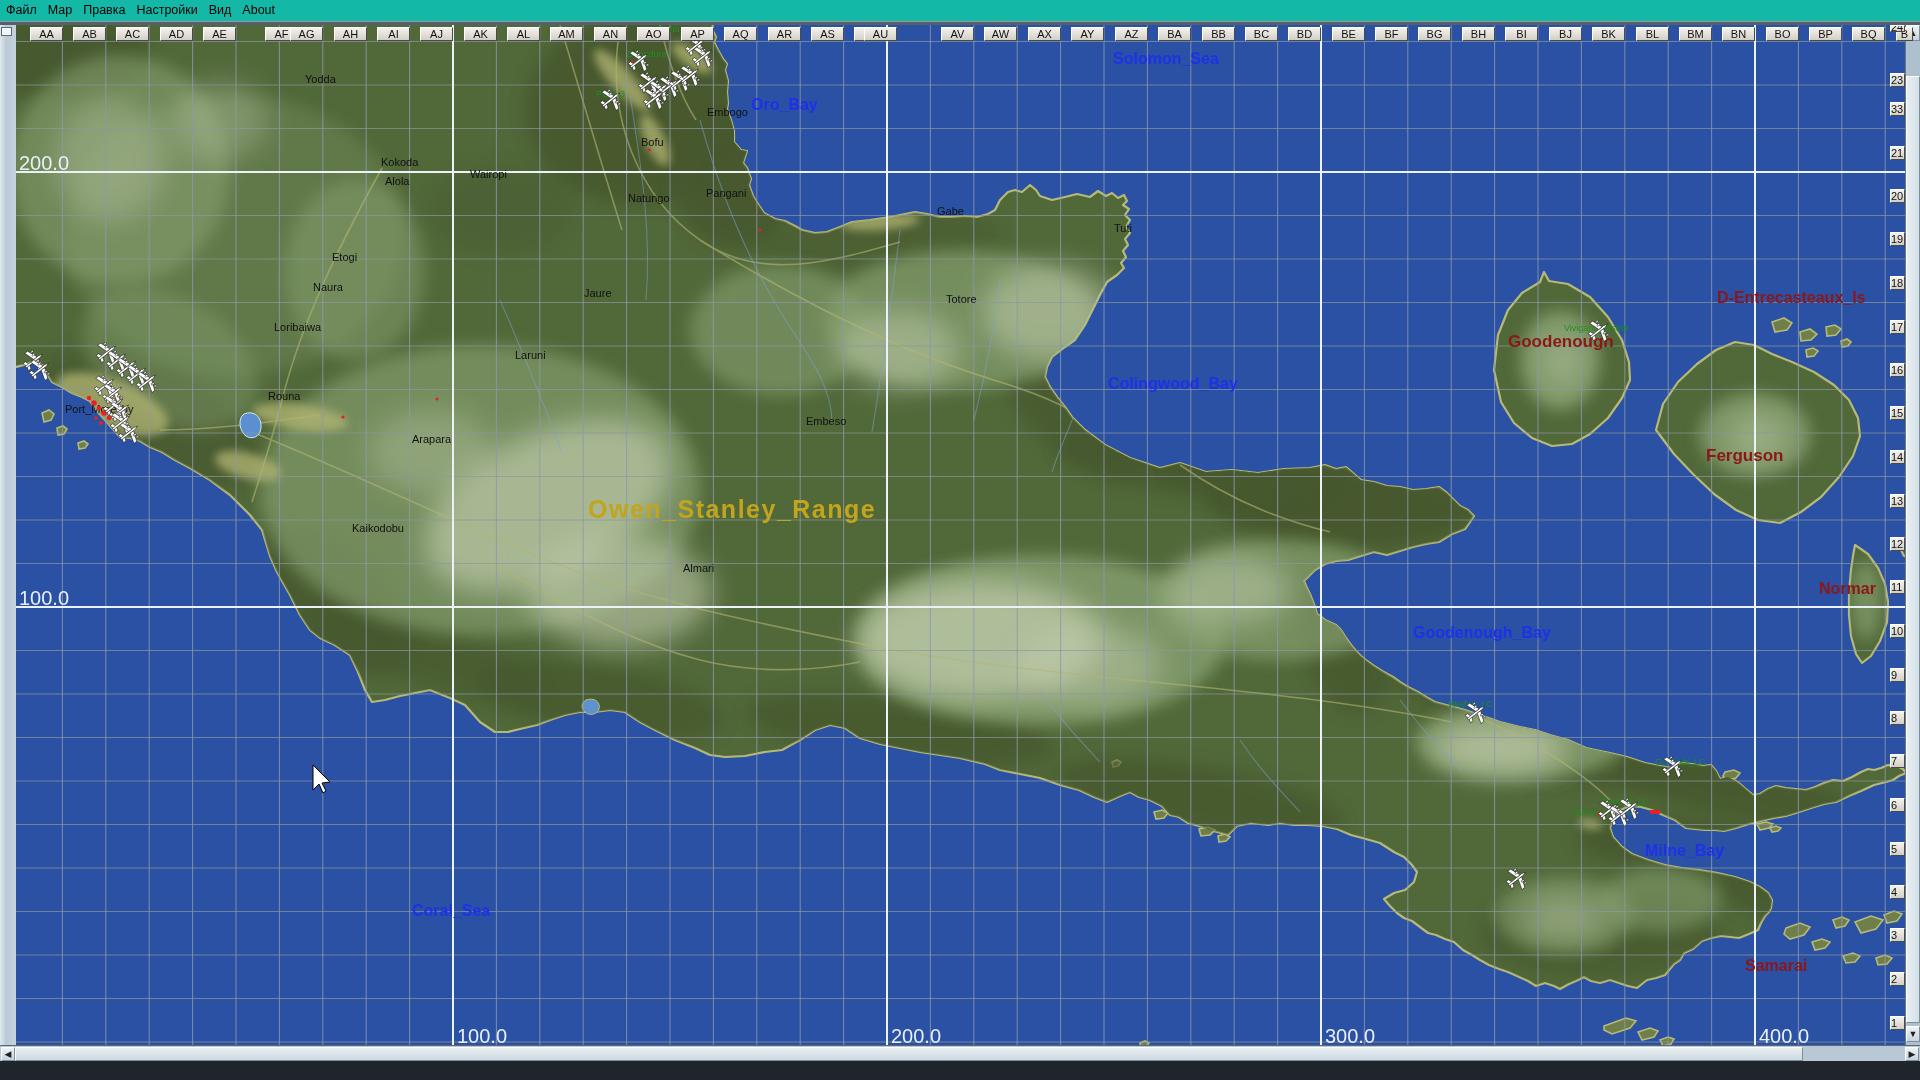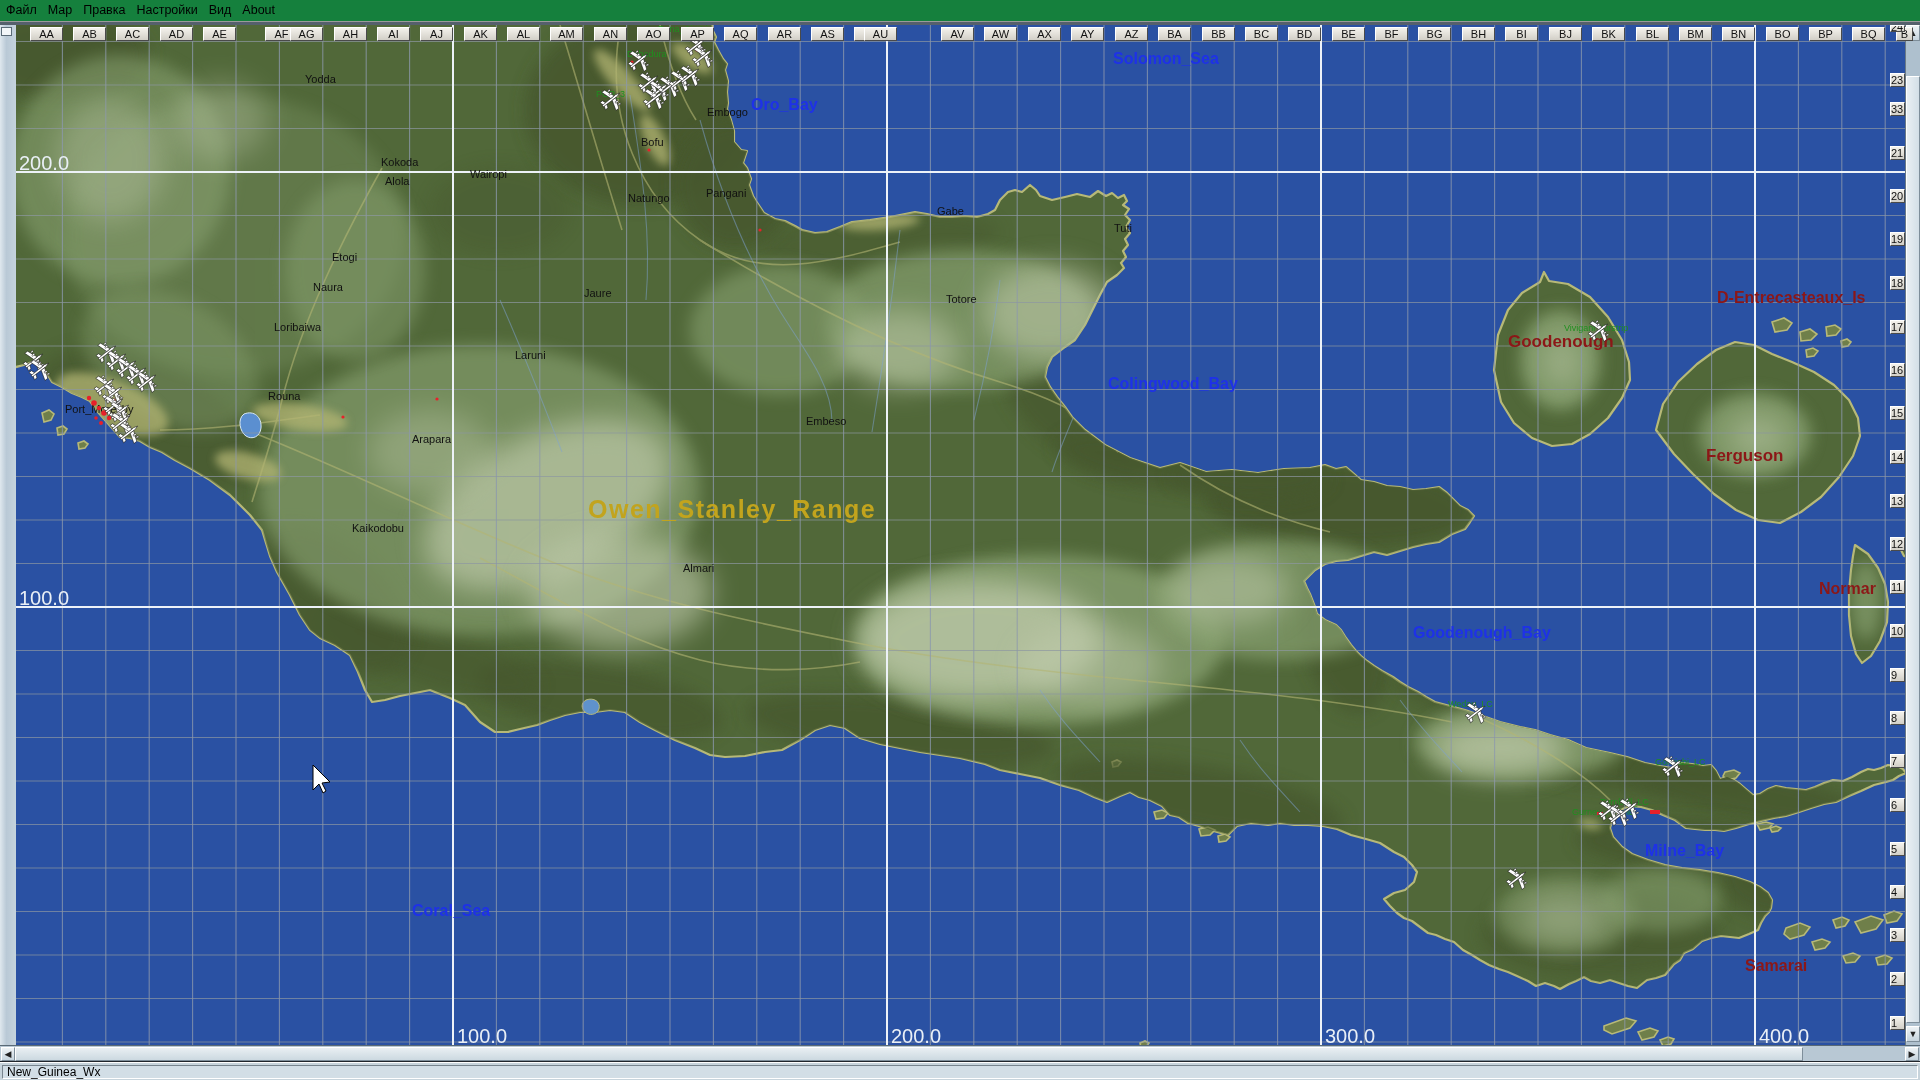--- a/index.html
+++ b/index.html
@@ -1,16 +1,16 @@
 <!DOCTYPE html>
 <html><head><meta charset="utf-8"><title>map</title><style>
 *{margin:0;padding:0;box-sizing:border-box}
 html,body{width:1920px;height:1080px;overflow:hidden;background:#20252b;font-family:"Liberation Sans",sans-serif}
 #root{position:relative;width:1920px;height:1080px}
-#menubar{position:absolute;left:0;top:0;width:1920px;height:22px;background:#15803d;color:#000;font-size:12.5px;line-height:20px;border-bottom:1px solid #9a9a9a}
+#menubar{position:absolute;left:0;top:0;width:1920px;height:22px;background:#14b8a6;color:#000;font-size:12.5px;line-height:20px;border-bottom:1px solid #9a9a9a}
 #menubar span{margin-left:11px}
 #menubar span:first-child{margin-left:6px}
 #frame{position:absolute;left:0;top:22px;width:1920px;height:1025px;background:#55606c}
 #leftstrip{position:absolute;left:0;top:25px;width:16px;height:1020px;background:linear-gradient(90deg,#dfe8ee,#b9c9d6 40%,#c5d3dd)}
 #lthumb{position:absolute;left:1px;top:2px;width:11px;height:9px;background:#f2f6f8;border:1px solid #5a6a76}
 #mapbg{position:absolute;left:16px;top:25px;width:1890px;height:1020px;background:#2a51a3}
 .ch{position:absolute;top:27px;width:33px;height:14px;background:linear-gradient(180deg,#f4f2ec,#d2cfc7);border:1px solid #6f6f6f;border-top-color:#fff;border-left-color:#fff;border-right-color:#4a4a4a;border-bottom-color:#4a4a4a;font-size:11px;line-height:12px;text-align:center;color:#111;z-index:5}
 .rh{position:absolute;left:1890px;width:15px;height:14px;background:linear-gradient(180deg,#f4f2ec,#d2cfc7);border:1px solid #6f6f6f;border-top-color:#fff;border-left-color:#fff;border-right-color:#4a4a4a;border-bottom-color:#4a4a4a;font-size:11px;line-height:12px;color:#111;z-index:5;overflow:hidden}
 #vsb{position:absolute;left:1905px;top:25px;width:15px;height:1020px;background:#aec0ce;border-left:1px solid #6a7a86}
 #vsb .btn{position:absolute;left:0;width:14px;height:16px;background:linear-gradient(180deg,#eef3f6,#c6d4de);border:1px solid #7e8e9a;border-top-color:#fff;border-left-color:#fff;font-size:9px;text-align:center;line-height:15px;color:#222}
@@ -420,15 +420,12 @@
 <div id="vsb">
       <div class="btn" style="top:0">▲</div>
       <div id="vthumb"></div>
       <div class="btn" style="top:1001px">▼</div>
     </div>
 <div id="hsb">
       <div class="btn" style="left:1px">◀</div>
       <div id="hthumb"></div>
       <div class="btn" style="left:1905px">▶</div>
     </div>
-<div id="status">
-      <div id="sfield">New_Guinea_Wx</div>
-    </div>
 </div>
 </body></html>

